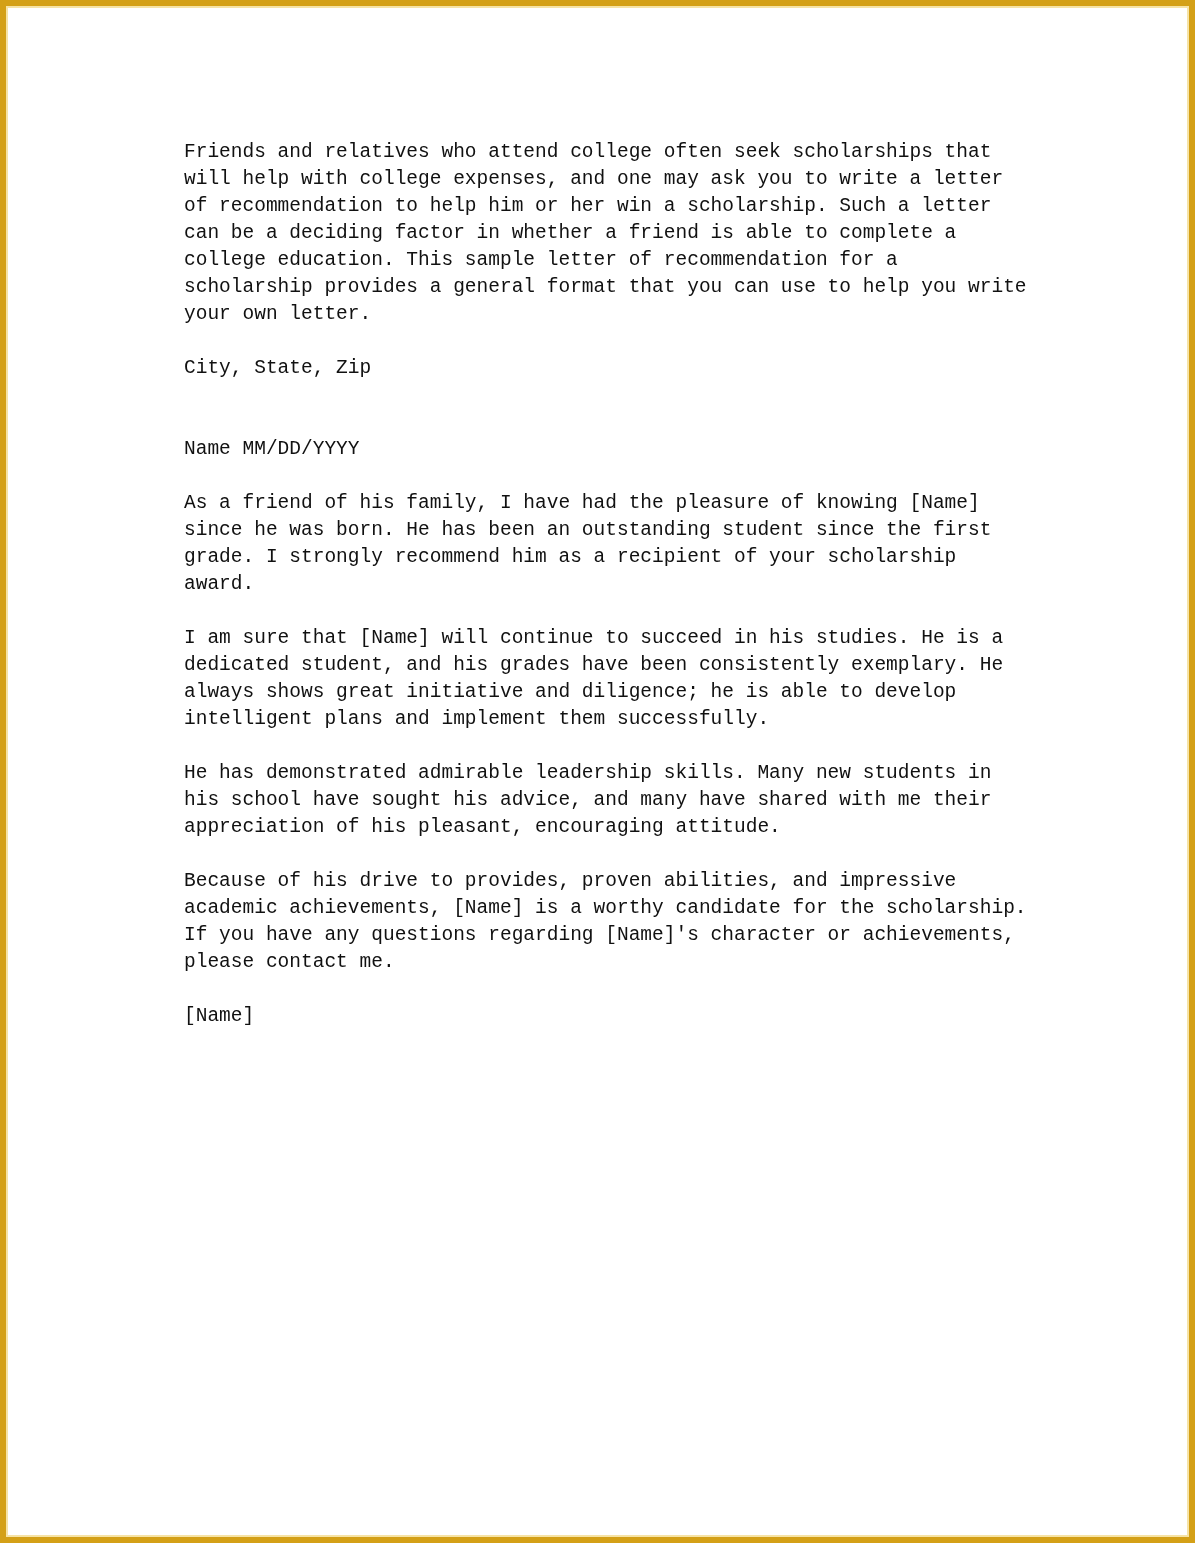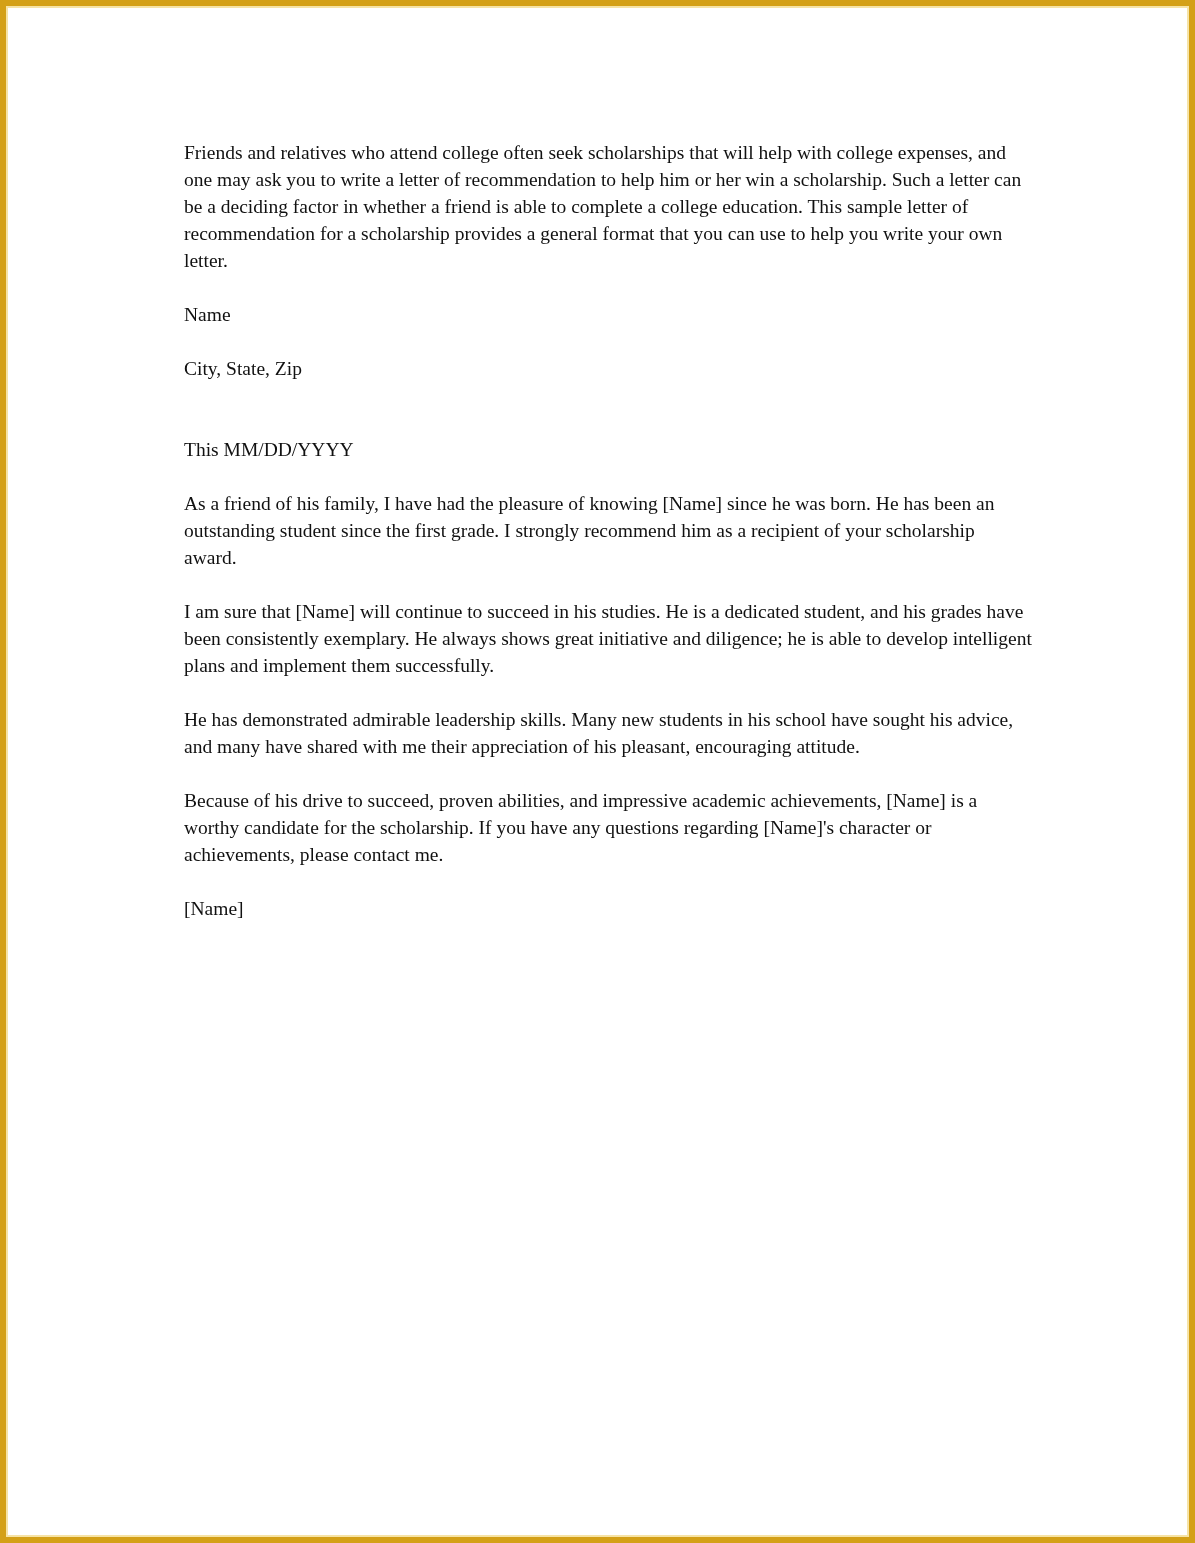--- a/index.html
+++ b/index.html
@@ -8,21 +8,21 @@
     background: #ffffff;
   }
   .page {
     position: relative;
     width: 1195px;
     height: 1543px;
     box-sizing: border-box;
     background: #ffffff;
     border: 6px solid #d4a017;
     box-shadow: inset 0 0 0 2px #f6e3a6;
-    font-family: Liberation Serif, serif;
+    font-family: Liberation Mono, monospace;
     color: #111111;
     overflow: hidden;
   }
   .letter {
     position: absolute;
     top: 133px;
     left: 178px;
     width: 848px;
     font-size: 19.5px;
     line-height: 27px;
@@ -39,35 +39,34 @@
 </style>
 </head>
 <body>
 
 <div class="page">
   <div class="letter">
 
     <p>Friends and relatives who attend college often seek scholarships that will help with college expenses, and one may ask you to write a letter of recommendation to help him or her win a scholarship. Such a letter can be a deciding factor in whether a friend is able to complete a college education. This sample letter of recommendation for a scholarship provides a general format that you can use to help you write your own letter.</p>
 
     <div>
-      <p class="addr-line">Name</p>
       <p class="addr-line">City, State, Zip</p>
     </div>
 
     <div class="block-gap"></div>
 
-    <p>This MM/DD/YYYY</p>
+    <p>Name MM/DD/YYYY</p>
 
 
     <p>As a friend of his family, I have had the pleasure of knowing [Name] since he was born. He has been an outstanding student since the first grade. I strongly recommend him as a recipient of your scholarship award.</p>
 
     <p>I am sure that [Name] will continue to succeed in his studies. He is a dedicated student, and his grades have been consistently exemplary. He always shows great initiative and diligence; he is able to develop intelligent plans and implement them successfully.</p>
 
     <p>He has demonstrated admirable leadership skills. Many new students in his school have sought his advice, and many have shared with me their appreciation of his pleasant, encouraging attitude.</p>
 
 
-    <p>Because of his drive to succeed, proven abilities, and impressive academic achievements, [Name] is a worthy candidate for the scholarship. If you have any questions regarding [Name]'s character or achievements, please contact me.</p>
+    <p>Because of his drive to provides, proven abilities, and impressive academic achievements, [Name] is a worthy candidate for the scholarship. If you have any questions regarding [Name]'s character or achievements, please contact me.</p>
 
 
     <p>[Name]</p>
 
   </div>
 </div>
 
 </body></html>

